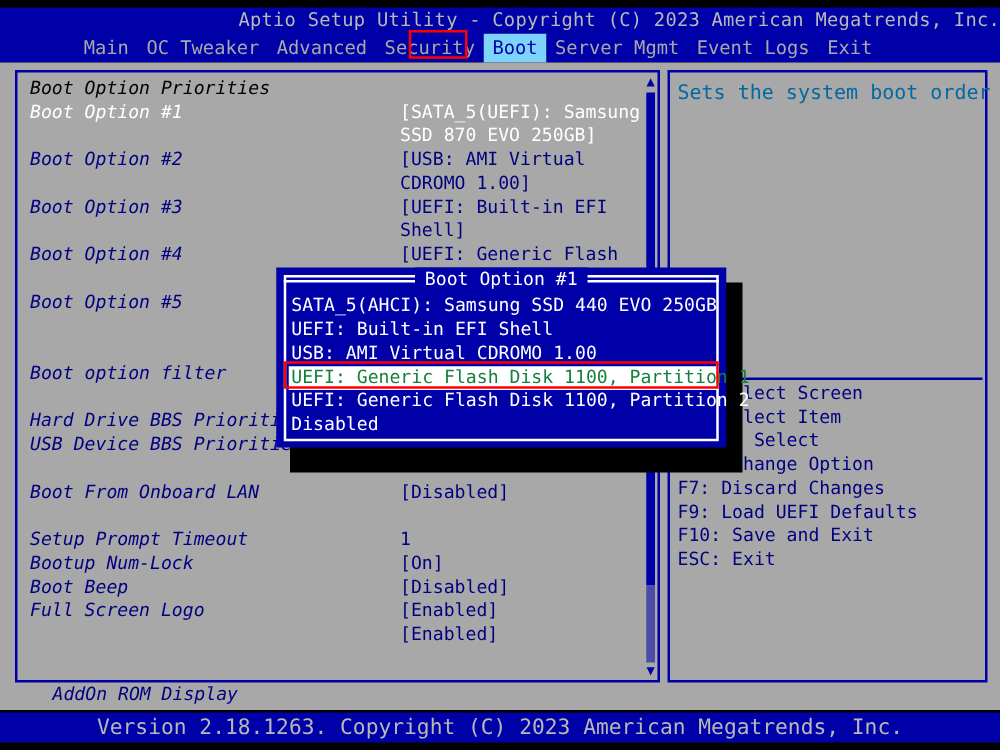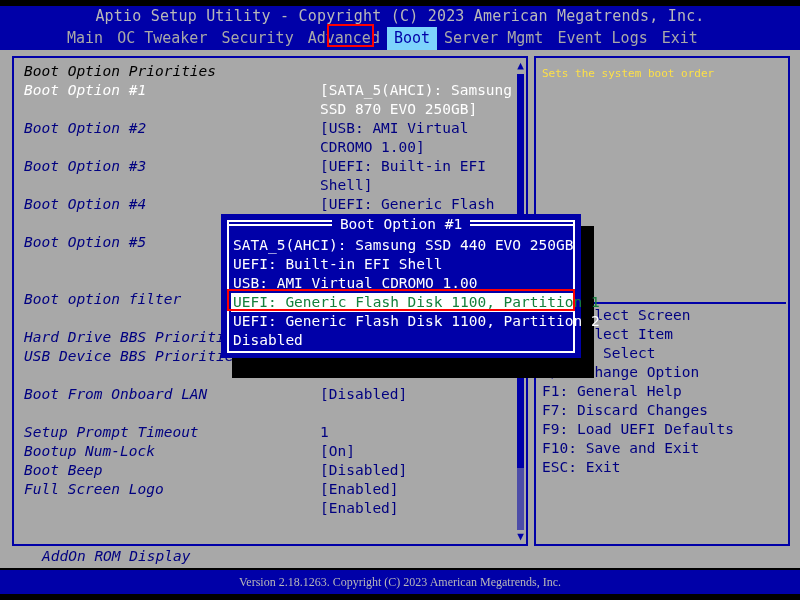--- a/index.html
+++ b/index.html
@@ -30,21 +30,21 @@
     height: 44px;
     background: #0000a8;
   }
   .title-line {
     position: absolute;
     left: 0;
     top: 6px;
     width: 800px;
     height: 21px;
     line-height: 21px;
-    text-align: center;
+    text-align: right;
     color: #b8b8b8;
     font-size: 15px;
     letter-spacing: 0.2px;
     white-space: nowrap;
   }
   .menubar {
     position: absolute;
     left: 0;
     top: 26px;
     width: 800px;
@@ -180,22 +180,22 @@
     background: #0000a8;
     opacity: 0.55;
   }
 
   
   .help-text {
     position: absolute;
     left: 542px;
     top: 64px;
     width: 246px;
-    color: #fde047;
-    font-size: 11px;
+    color: #0369a1;
+    font-size: 16px;
     line-height: 19px;
     white-space: nowrap;
   }
   .right-divider {
     position: absolute;
     left: 538px;
     top: 302px;
     width: 248px;
     height: 2px;
     background: #0000a8;
@@ -306,58 +306,57 @@
   }
   .footer-text {
     position: absolute;
     left: 0;
     top: 572px;
     width: 800px;
     height: 20px;
     line-height: 20px;
     text-align: center;
     color: #b8b8b8;
-    font-size: 12px;
-    white-space: nowrap;
-    font-family: Liberation Serif, serif;
+    font-size: 17px;
+    white-space: nowrap;
   }
 </style>
 </head>
 <body>
 
 <div id="screen">
 
   <div class="header-band"></div>
   <div class="title-line">Aptio Setup Utility - Copyright (C) 2023 American Megatrends, Inc.</div>
 
   <div class="menubar">
     <div class="spacer-left"></div>
     <div class="menu-item">Main</div>
     <div class="menu-item">OC Tweaker</div>
+    <div class="menu-item">Advanced</div>
     <div class="menu-item">Security</div>
-    <div class="menu-item">Advanced</div>
     <div class="menu-item active">Boot</div>
     <div class="menu-item">Server Mgmt</div>
     <div class="menu-item">Event Logs</div>
     <div class="menu-item">Exit</div>
   </div>
   <div class="annot-boot"></div>
 
   <div class="body-bg"></div>
   <div class="left-panel"></div>
   <div class="right-panel"></div>
 
   <div class="rows">
     <div class="row heading">
       <span class="lbl">Boot Option Priorities</span>
       <span class="val"></span>
     </div>
     <div class="row white">
       <span class="lbl">Boot Option #1</span>
-      <span class="val">[SATA_5(AHCI): Samsung</span>
+      <span class="val">[SATA_5(UEFI): Samsung</span>
     </div>
     <div class="row white">
       <span class="lbl"></span>
       <span class="val">SSD 870 EVO 250GB]</span>
     </div>
     <div class="row">
       <span class="lbl">Boot Option #2</span>
       <span class="val">[USB: AMI Virtual</span>
     </div>
     <div class="row">
@@ -449,21 +448,20 @@
     <div class="sb-arrow-down">▼</div>
   </div>
 
   <div class="help-text">Sets the system boot order</div>
   <div class="right-divider"></div>
   <div class="keys">
     <div class="krow">→←: Select Screen</div>
     <div class="krow">↑↓: Select Item</div>
     <div class="krow">Enter: Select</div>
     <div class="krow">+/-: Change Option</div>
-    <div class="krow">F1: General Help</div>
     <div class="krow">F7: Discard Changes</div>
     <div class="krow">F9: Load UEFI Defaults</div>
     <div class="krow">F10: Save and Exit</div>
     <div class="krow">ESC: Exit</div>
   </div>
 
   <div class="dlg-shadow"></div>
   <div class="dialog">
     <div class="dlg-inner"></div>
     <div class="dlg-title-wrap">

